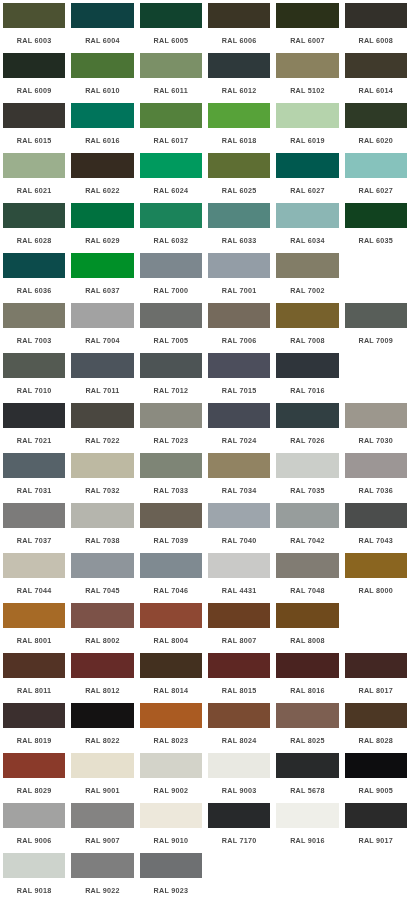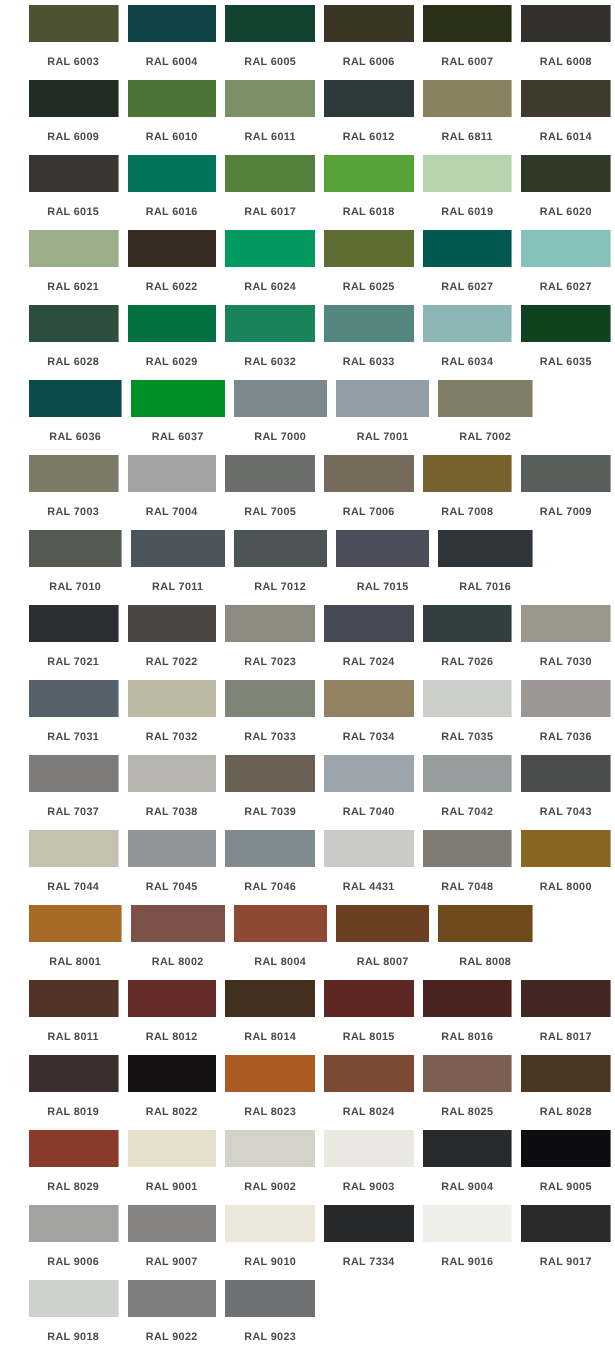--- a/index.html
+++ b/index.html
@@ -19,21 +19,20 @@
     width: 410px;
     padding-top: 2px;
     box-sizing: border-box;
   }
   .row {
     display: flex;
     flex-direction: row;
     width: 410px;
     height: 50px;
     box-sizing: border-box;
-    padding-left: 16px;
   }
   .cell {
     width: 68.33px;
     height: 50px;
     box-sizing: border-box;
     padding: 0 2px;
     display: flex;
     flex-direction: column;
     align-items: stretch;
   }
@@ -107,21 +106,21 @@
       <div class="cell">
         <div class="swatch" title="RAL 6011" style="background-color: rgb(123, 144, 103);"></div>
         <div class="label">RAL 6011</div>
       </div>
       <div class="cell">
         <div class="swatch" title="RAL 6012" style="background-color: rgb(46, 57, 59);"></div>
         <div class="label">RAL 6012</div>
       </div>
       <div class="cell">
         <div class="swatch" title="RAL 6013" style="background-color: rgb(138, 129, 94);"></div>
-        <div class="label">RAL 6811</div>
+        <div class="label">RAL 5102</div>
       </div>
       <div class="cell">
         <div class="swatch" title="RAL 6014" style="background-color: rgb(64, 58, 44);"></div>
         <div class="label">RAL 6014</div>
       </div>
     </div>
     <div class="row">
       <div class="cell">
         <div class="swatch" title="RAL 6015" style="background-color: rgb(57, 54, 49);"></div>
         <div class="label">RAL 6015</div>
@@ -459,21 +458,21 @@
       <div class="cell">
         <div class="swatch" title="RAL 9002" style="background-color: rgb(211, 211, 201);"></div>
         <div class="label">RAL 9002</div>
       </div>
       <div class="cell">
         <div class="swatch" title="RAL 9003" style="background-color: rgb(233, 233, 226);"></div>
         <div class="label">RAL 9003</div>
       </div>
       <div class="cell">
         <div class="swatch" title="RAL 9004" style="background-color: rgb(40, 42, 43);"></div>
-        <div class="label">RAL 9004</div>
+        <div class="label">RAL 5678</div>
       </div>
       <div class="cell">
         <div class="swatch" title="RAL 9005" style="background-color: rgb(13, 13, 15);"></div>
         <div class="label">RAL 9005</div>
       </div>
     </div>
     <div class="row">
       <div class="cell">
         <div class="swatch" title="RAL 9006" style="background-color: rgb(162, 162, 161);"></div>
         <div class="label">RAL 9006</div>
@@ -481,21 +480,21 @@
       <div class="cell">
         <div class="swatch" title="RAL 9007" style="background-color: rgb(132, 131, 130);"></div>
         <div class="label">RAL 9007</div>
       </div>
       <div class="cell">
         <div class="swatch" title="RAL 9010" style="background-color: rgb(237, 232, 219);"></div>
         <div class="label">RAL 9010</div>
       </div>
       <div class="cell">
         <div class="swatch" title="RAL 9011" style="background-color: rgb(39, 41, 43);"></div>
-        <div class="label">RAL 7334</div>
+        <div class="label">RAL 7170</div>
       </div>
       <div class="cell">
         <div class="swatch" title="RAL 9016" style="background-color: rgb(239, 239, 233);"></div>
         <div class="label">RAL 9016</div>
       </div>
       <div class="cell">
         <div class="swatch" title="RAL 9017" style="background-color: rgb(42, 42, 42);"></div>
         <div class="label">RAL 9017</div>
       </div>
     </div>

